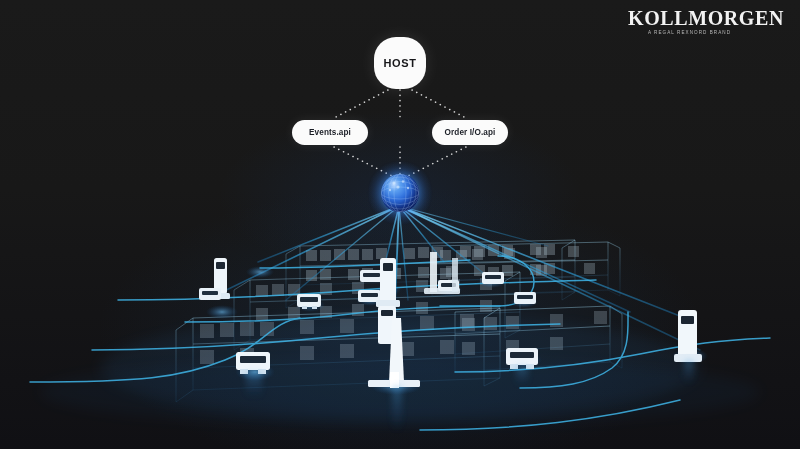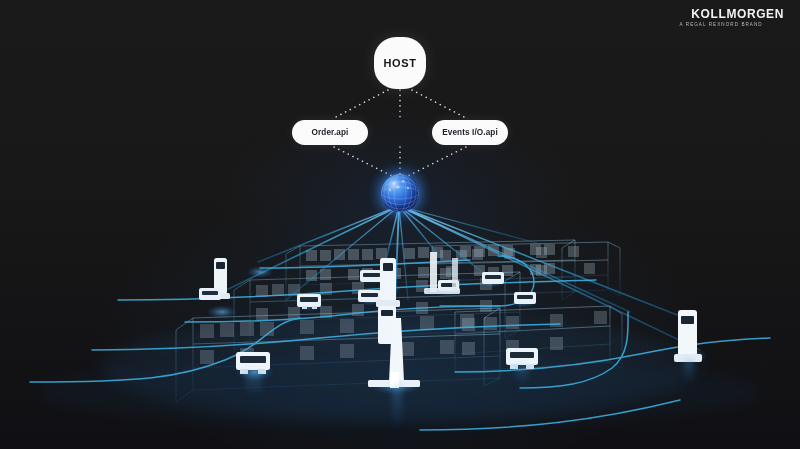--- a/index.html
+++ b/index.html
@@ -9,21 +9,21 @@
     position:relative;width:800px;height:449px;overflow:hidden;
     background:
       radial-gradient(ellipse 420px 200px at 400px 330px, rgba(30,80,130,.22) 0%, rgba(12,20,32,0) 72%),
       radial-gradient(ellipse 260px 120px at 400px 195px, rgba(25,70,140,.18) 0%, rgba(10,14,22,0) 70%),
       linear-gradient(#1a1a1a 0%, #181818 42%, #141416 70%, #101014 100%);
   }
 
   
   .logo{position:absolute;right:16px;top:8px;text-align:center;line-height:1;}
   .logo-word{
-    font-family:Liberation Sans, sans-serif;font-weight:700;font-size:12px;
+    font-family:Liberation Serif, serif;font-weight:700;font-size:20px;
     letter-spacing:.6px;color:#f2f2f2;white-space:nowrap;margin-left:33px;
   }
   .logo-sub{
     margin-top:3px;font-family:"Liberation Sans",sans-serif;font-size:4.6px;
     letter-spacing:1.05px;color:#b9b9b9;white-space:nowrap;
   }
 
   
   .scene{position:absolute;inset:0;width:800px;height:449px;}
 
@@ -358,22 +358,22 @@
       <path d="M400 90 L400 118"></path>
       <path d="M412 90 L466 118"></path>
       <path d="M334 147 L392 176"></path>
       <path d="M400 147 L400 176"></path>
       <path d="M466 147 L408 176"></path>
     </g>
   </svg>
 
   <div class="host">HOST</div>
 
-  <div class="pill p1">Order.api</div>
-  <div class="pill p3">Events I/O.api</div>
+  <div class="pill p1">Events.api</div>
+  <div class="pill p3">Order I/O.api</div>
 
   <div class="sphere">
     <div class="glow"></div>
     <div class="ball"></div>
     <svg class="facets" viewBox="0 0 38 38">
       <g fill="none" stroke="#bcdcff" stroke-width=".45" opacity=".65">
         <ellipse cx="19" cy="19" rx="19" ry="6"></ellipse>
         <ellipse cx="19" cy="19" rx="19" ry="11.5"></ellipse>
         <ellipse cx="19" cy="19" rx="19" ry="16"></ellipse>
         <ellipse cx="19" cy="19" rx="6" ry="19"></ellipse>

